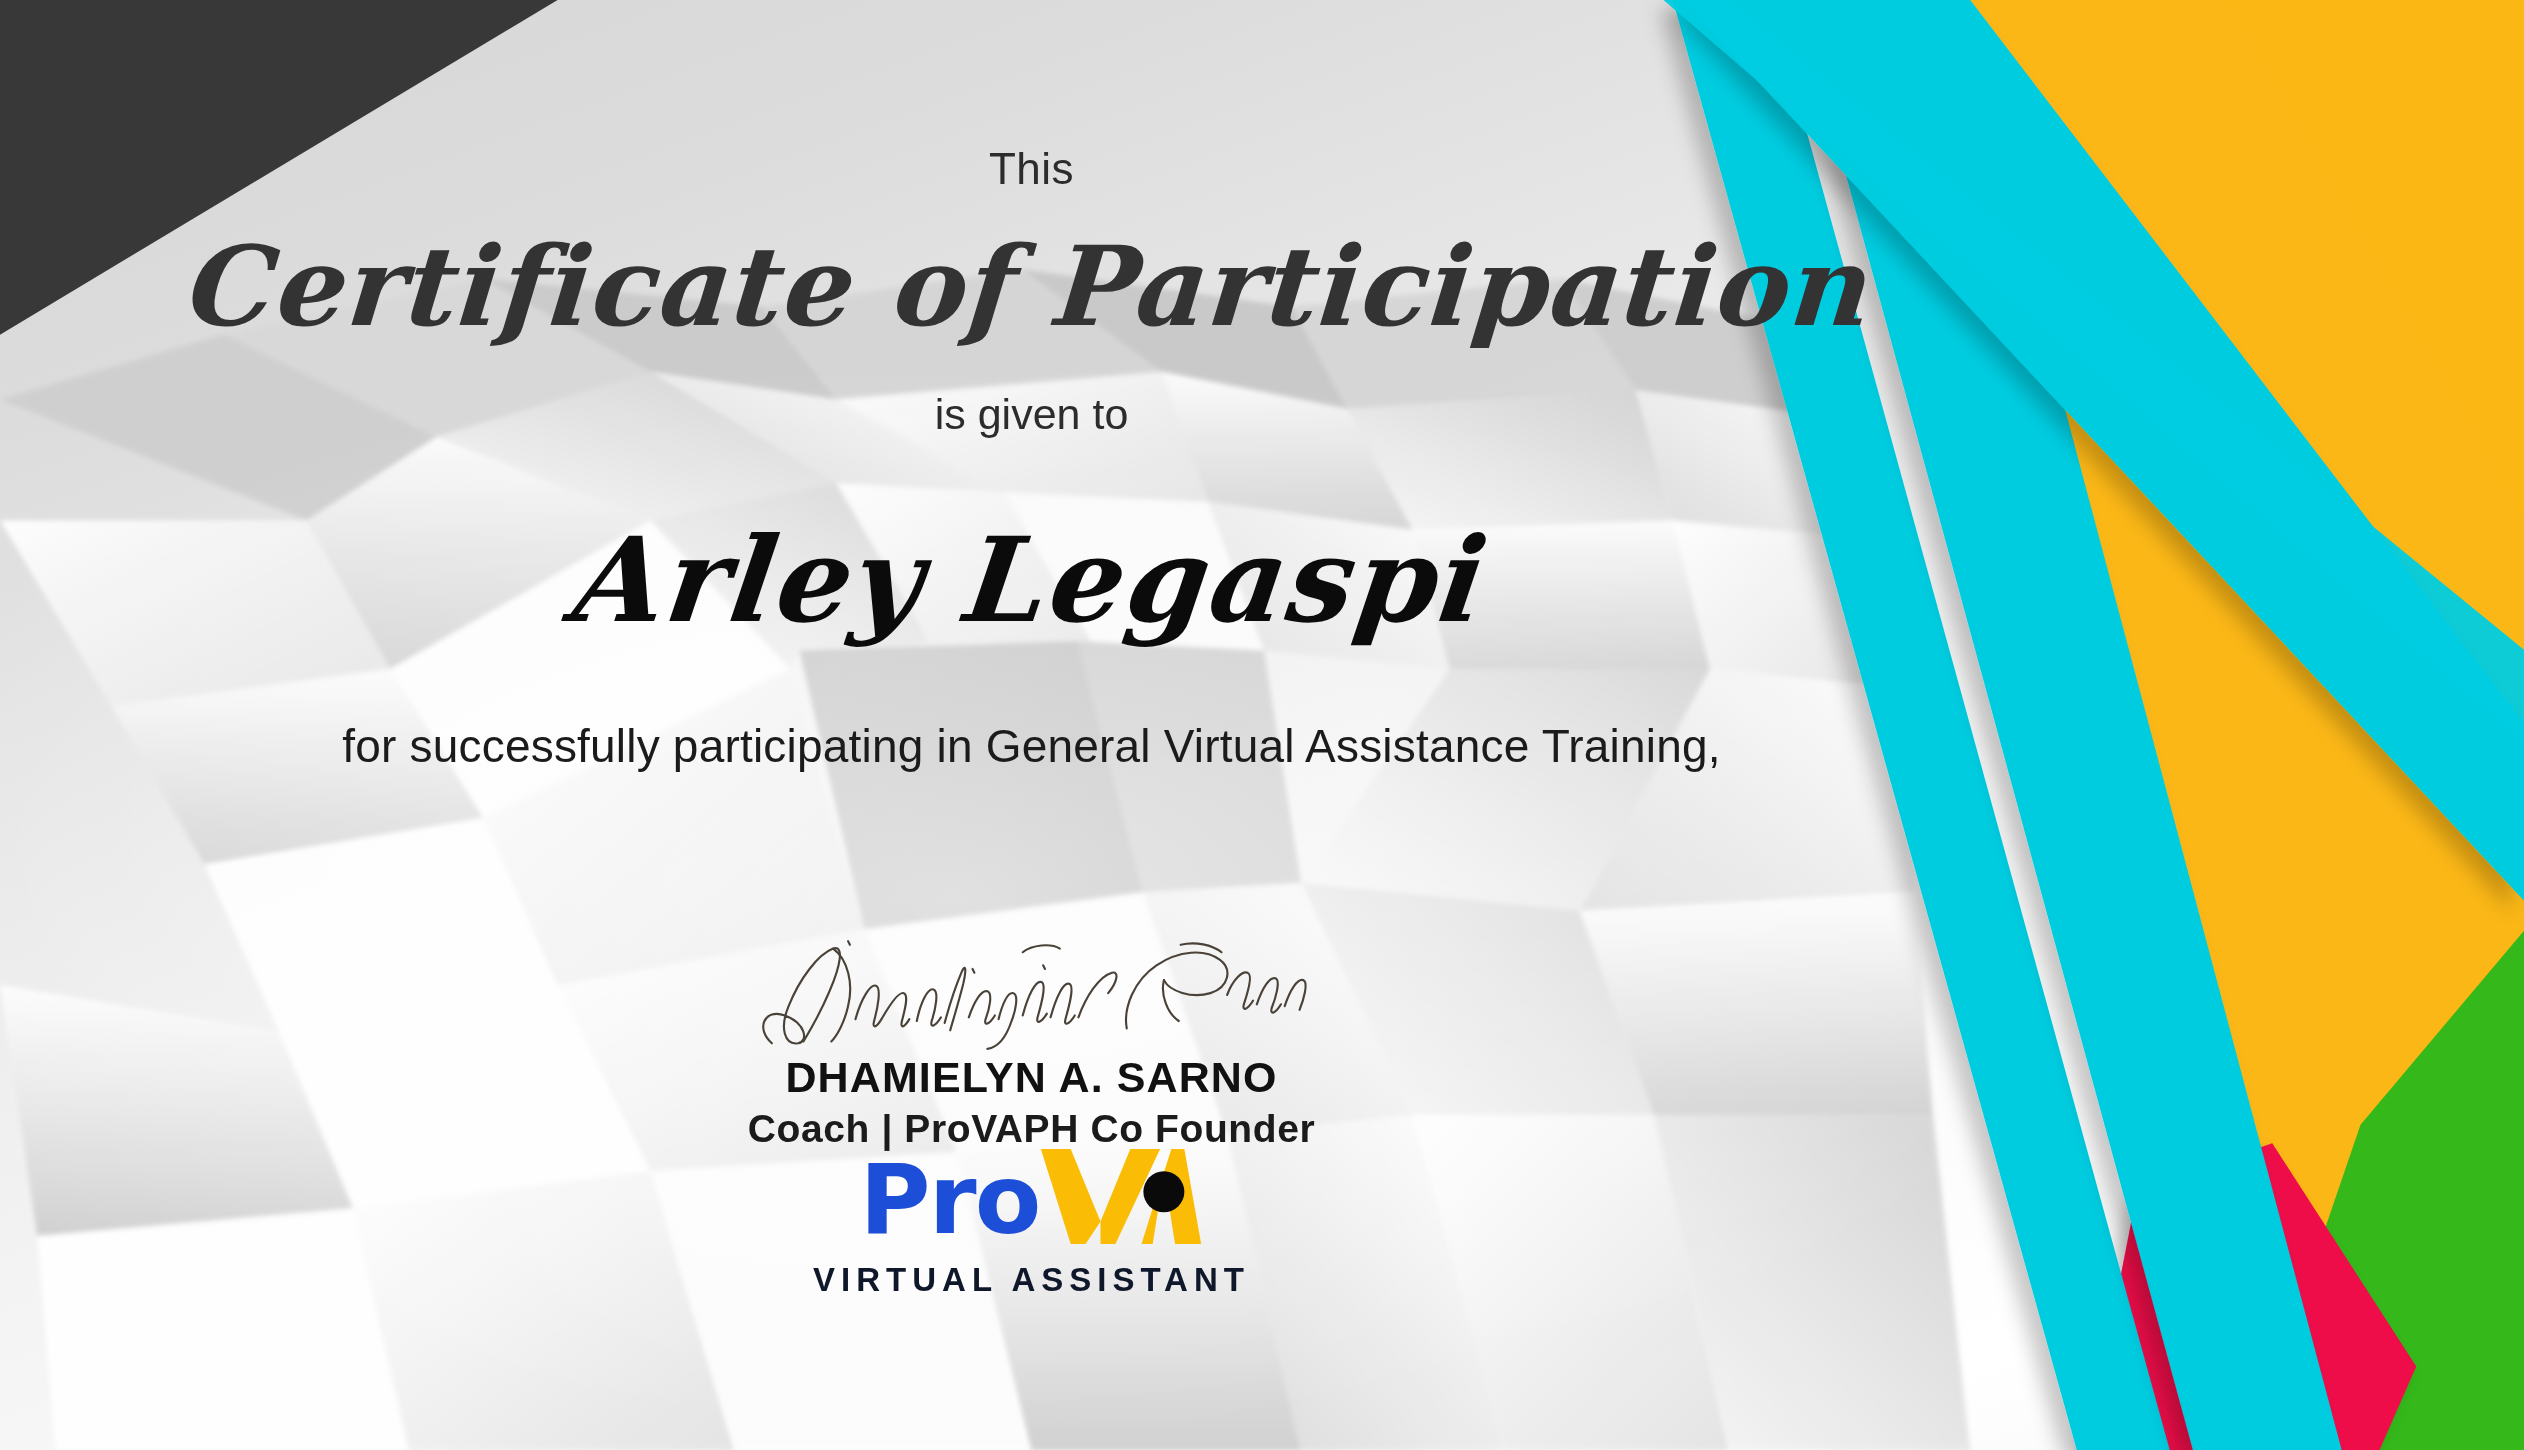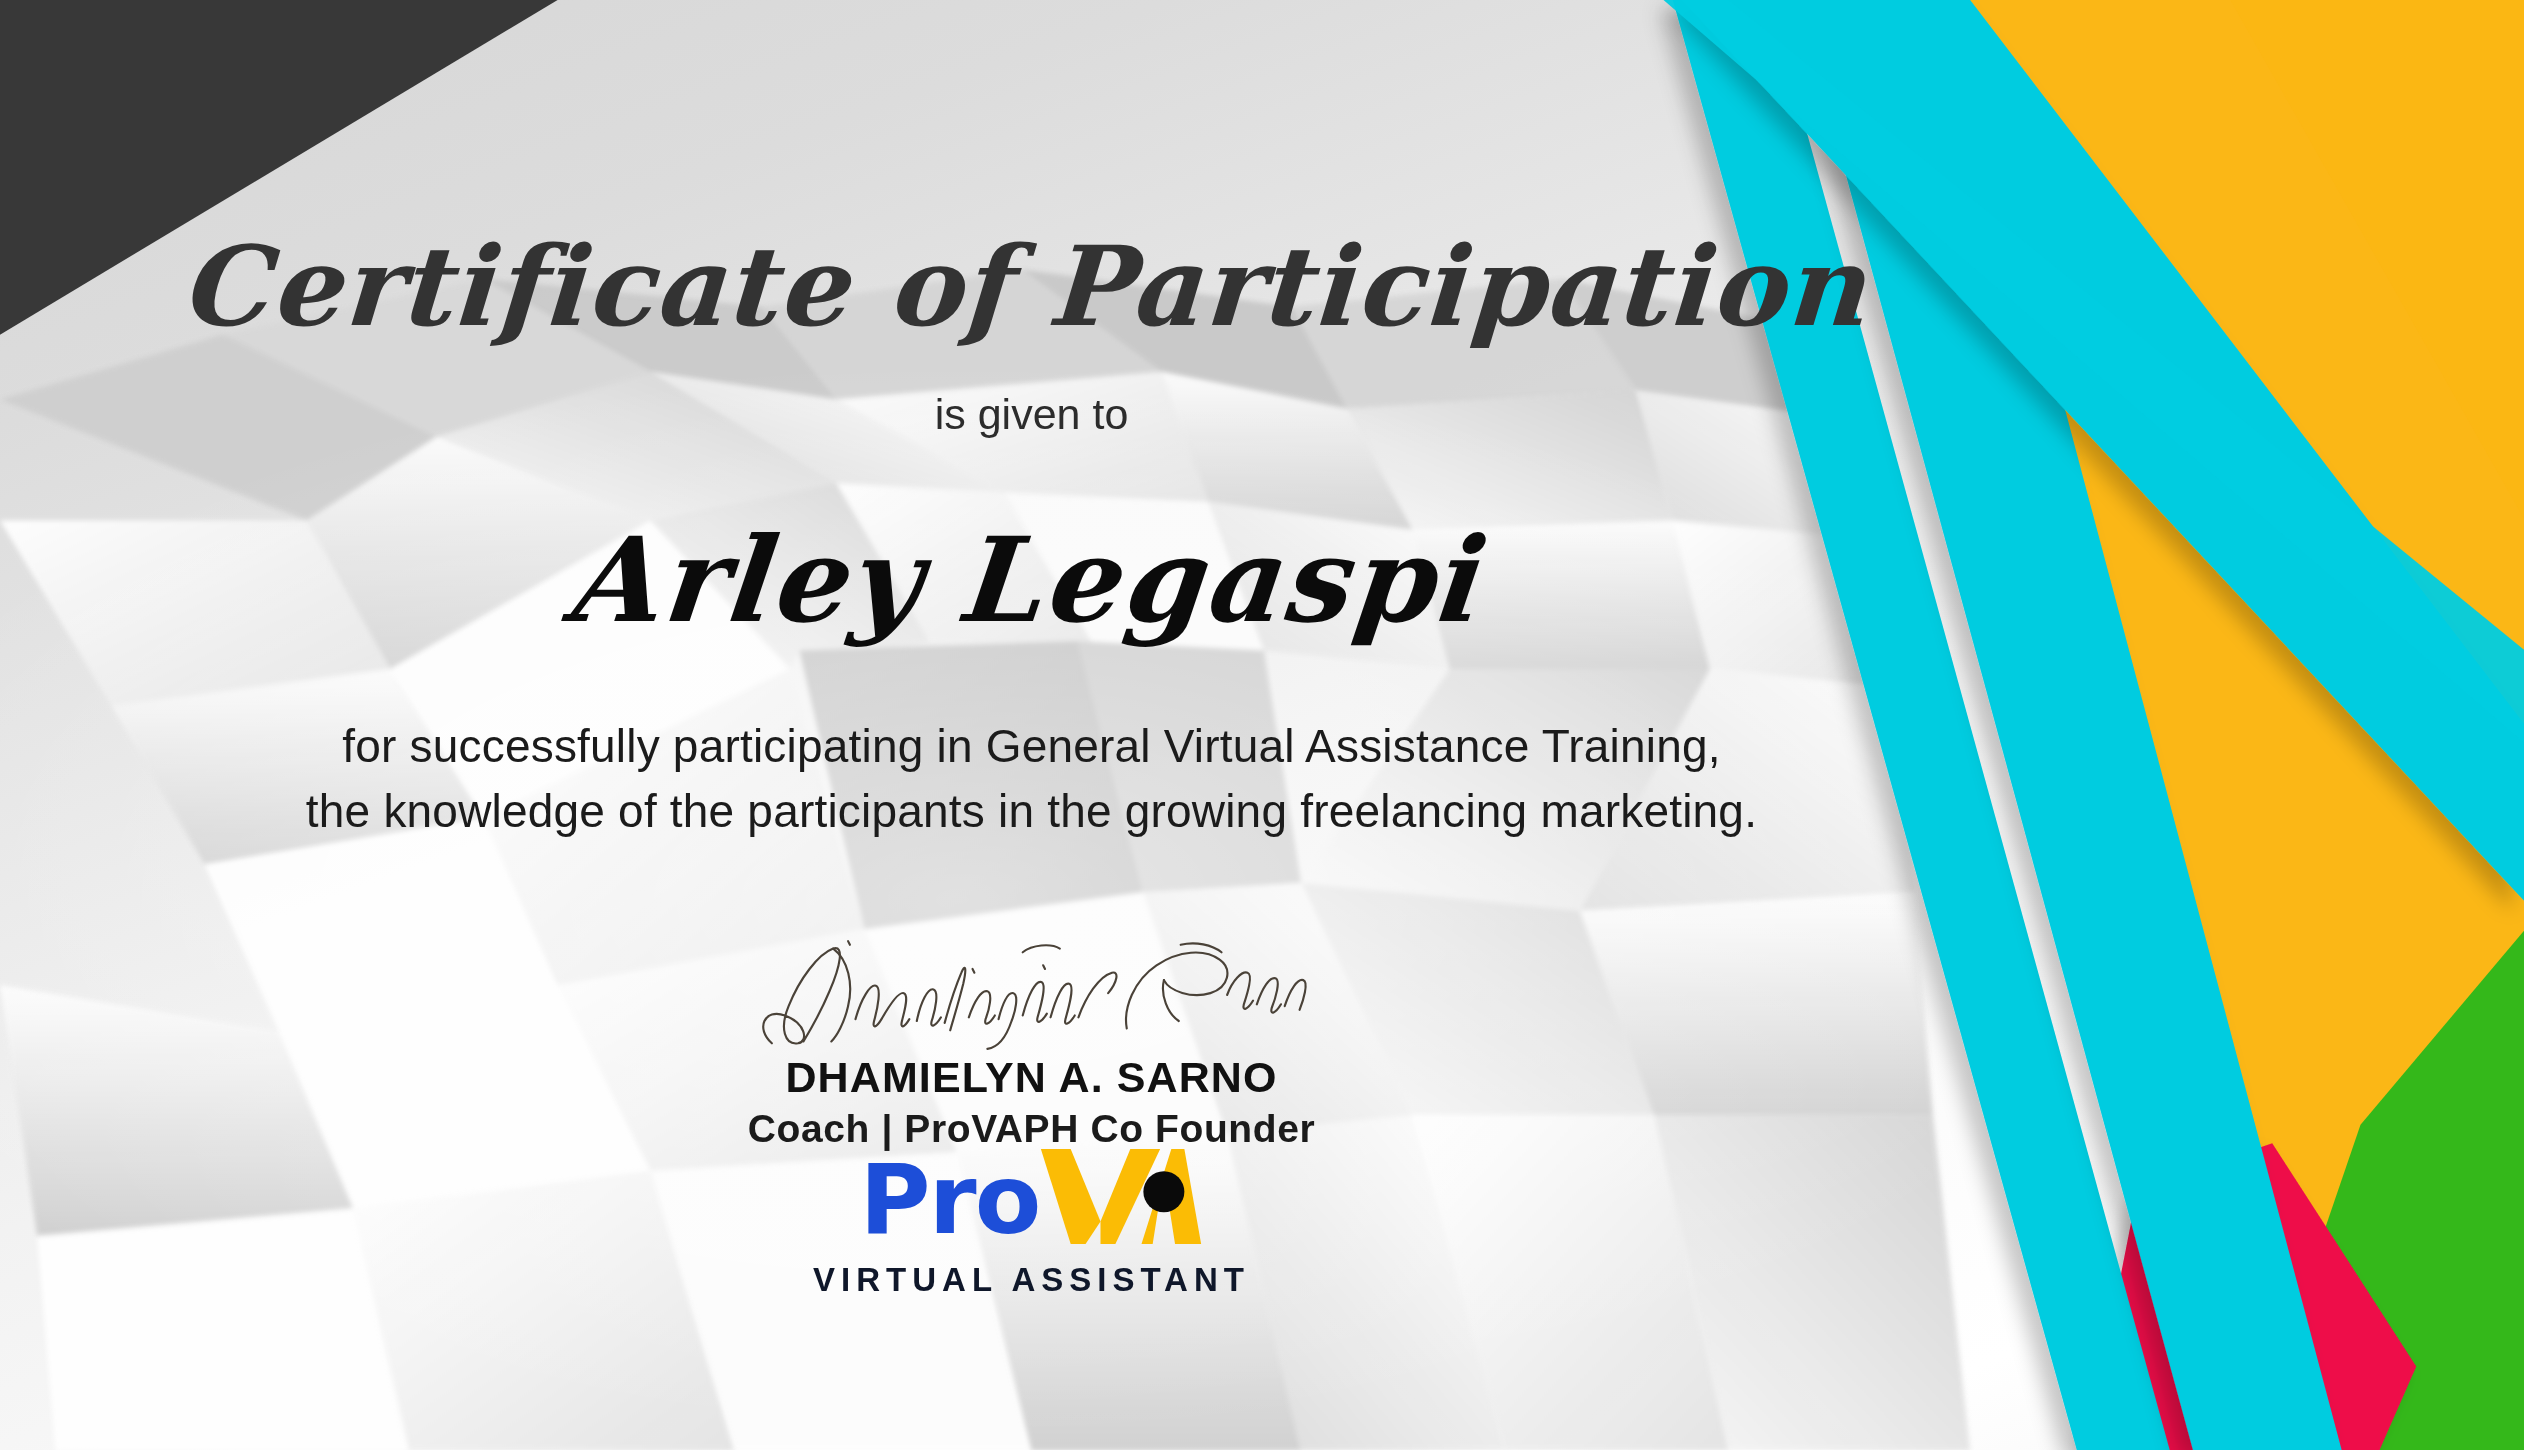--- a/index.html
+++ b/index.html
@@ -284,30 +284,30 @@
       <polygon points="1935,0 2105,0 2520,1561 2360,1561" fill="#00CCE0" filter="url(#sh)"></polygon>
 
       <polygon points="1810,0 2120,0 2717,780 2717,970" fill="#00CCE0" filter="url(#sh)"></polygon>
 
       <polygon points="1790,0 1860,0 2717,700 2717,800" fill="#00CCE0" opacity="0.95"></polygon>
     </svg>
   </div>
 
   <div class="content">
 
+    <div class="line-this">This</div>
 
     <div class="title">Certificate of Participation</div>
 
     <div class="line-given">is given to</div>
 
     <div class="recipient">Arley Legaspi</div>
 
     <div class="body-text">
       <div>for successfully participating in General Virtual Assistance Training,</div>
-      <div>the knowledge of the participants in the growing freelancing marketing.</div>
     </div>
 
     <div class="sig-block">
       <div class="sig-svg-wrap">
         <svg width="576" height="112" viewBox="0 0 620 120">
           <g fill="none" stroke="#4a4238" stroke-width="2.3" stroke-linecap="round" stroke-linejoin="round">
             <path d="M30 112 C12 96, 22 74, 44 82 C66 90, 70 110, 58 112 C44 114, 38 96, 48 72 C60 42, 80 16, 96 10 C108 6, 104 28, 92 56 C82 80, 70 100, 64 110"></path>
             <path d="M96 10 C112 22, 118 48, 112 72 C108 90, 100 104, 94 110"></path>
             <path d="M120 86 C126 64, 136 48, 142 50 C148 52, 144 74, 140 88 C138 96, 142 96, 148 86 C156 72, 166 56, 172 58 C178 60, 172 80, 170 88 C168 96, 172 96, 178 86"></path>
             <path d="M186 88 C190 68, 198 52, 204 54 C210 56, 206 76, 202 88 C200 96, 206 94, 212 84"></path>

